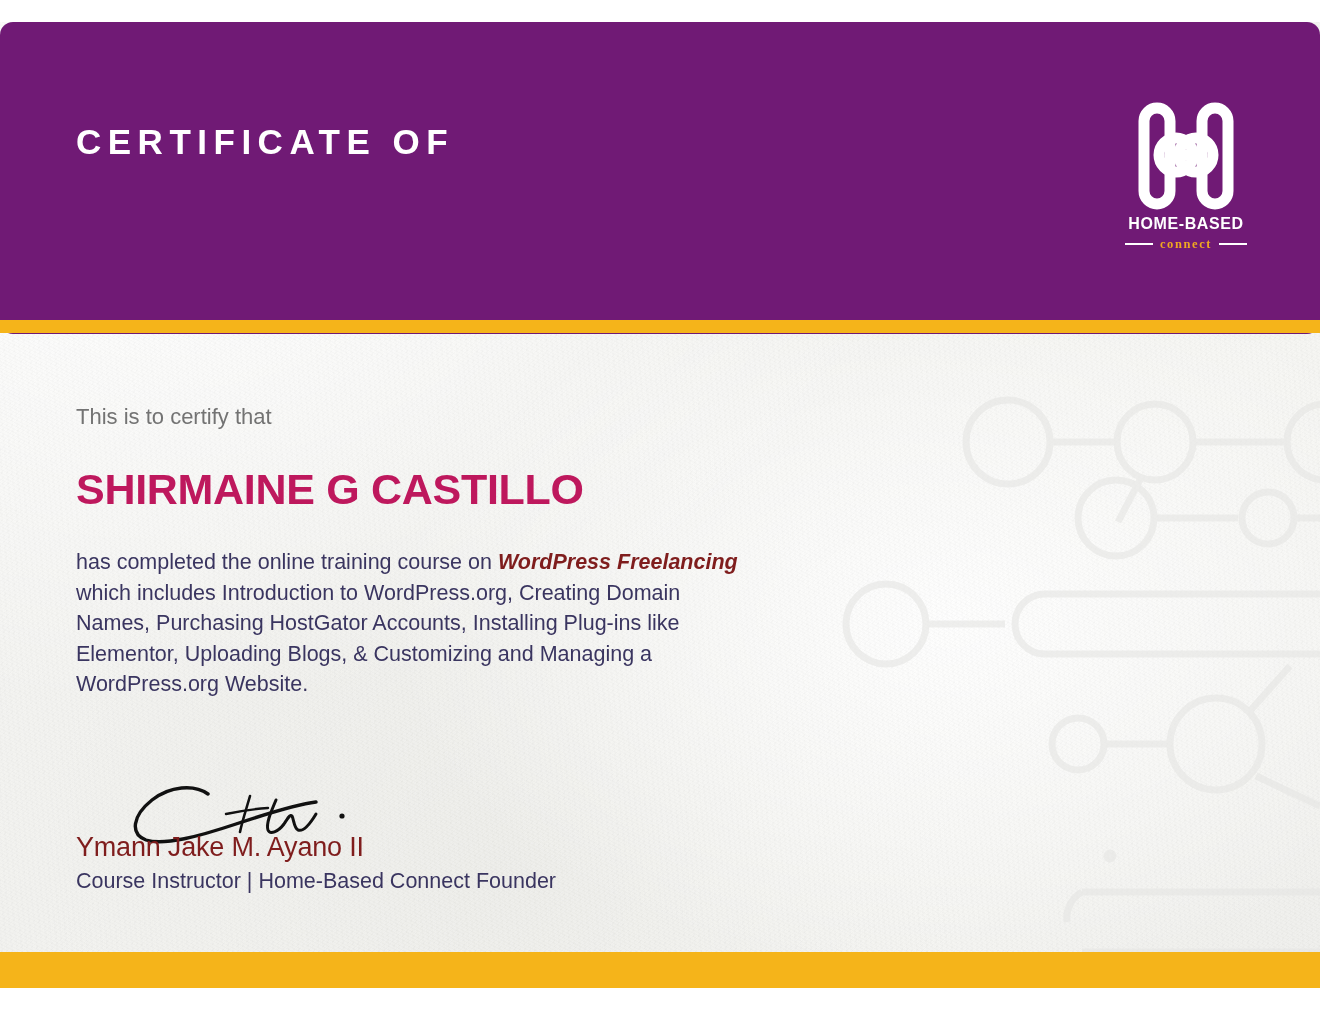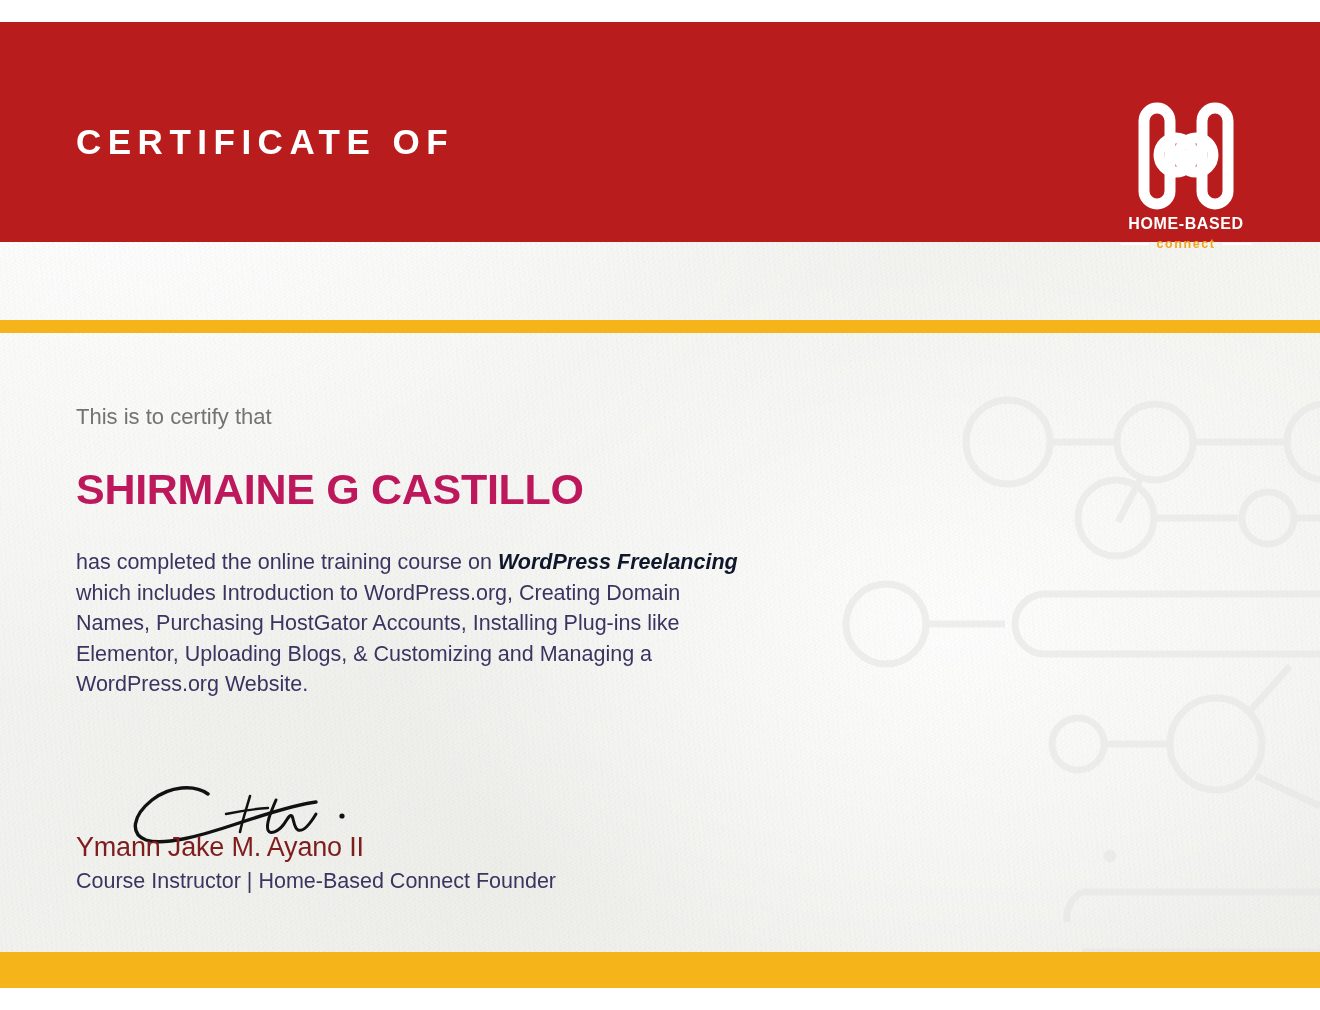--- a/index.html
+++ b/index.html
@@ -48,22 +48,23 @@
       repeating-linear-gradient(84deg, rgba(0,0,0,0.014) 0px, rgba(0,0,0,0.014) 2px, rgba(255,255,255,0.02) 2px, rgba(255,255,255,0.02) 5px);
     pointer-events: none;
   }
 
   
   .header-band {
     position: absolute;
     left: 0;
     top: 22px;
     width: 1320px;
-    height: 220px;
-    background: #b91c1c;
+    height: 312px;
+    background: #701a75;
+    border-radius: 13px;
   }
   .header-title-wrap {
     position: absolute;
     left: 76px;
     top: 102px;
   }
   .title-line1 {
     font-size: 35px;
     font-weight: bold;
     letter-spacing: 6.5px;
@@ -101,20 +102,21 @@
     color: #ffffff;
     line-height: 1;
     white-space: nowrap;
   }
   .logo-sub-row {
     display: flex;
     align-items: center;
     justify-content: center;
     gap: 7px;
     margin-top: 6px;
+    font-family: Liberation Serif, serif;
   }
   .logo-rule {
     width: 28px;
     height: 2px;
     background: #ffffff;
     display: block;
   }
   .logo-sub {
     font-size: 12.5px;
     font-weight: bold;
@@ -177,21 +179,21 @@
   .description {
     margin-top: 36px;
     font-size: 21.5px;
     color: #3a3560;
     line-height: 1.42;
     max-width: 672px;
   }
   .description b {
     font-weight: bold;
     font-style: italic;
-    color: #0f172a;
+    color: #7f1d1d;
     text-align: center;
   }
 
   
   .sig-block {
     position: absolute;
     left: 76px;
     top: 778px;
     width: 620px;
   }

